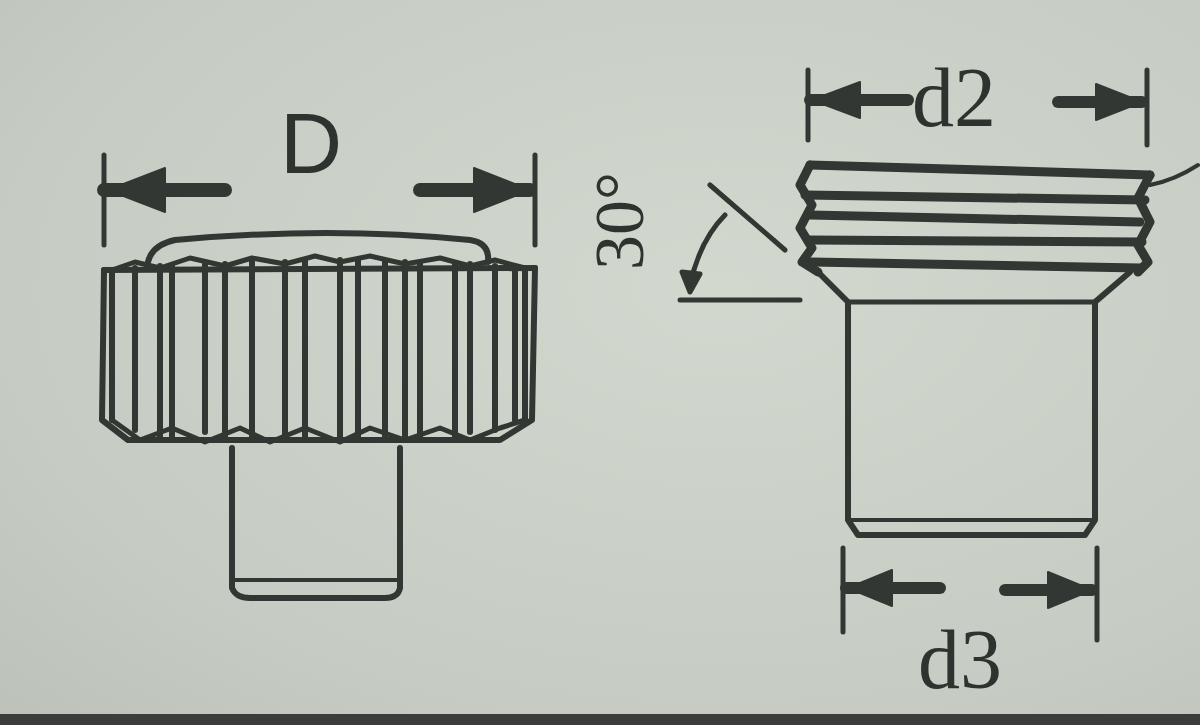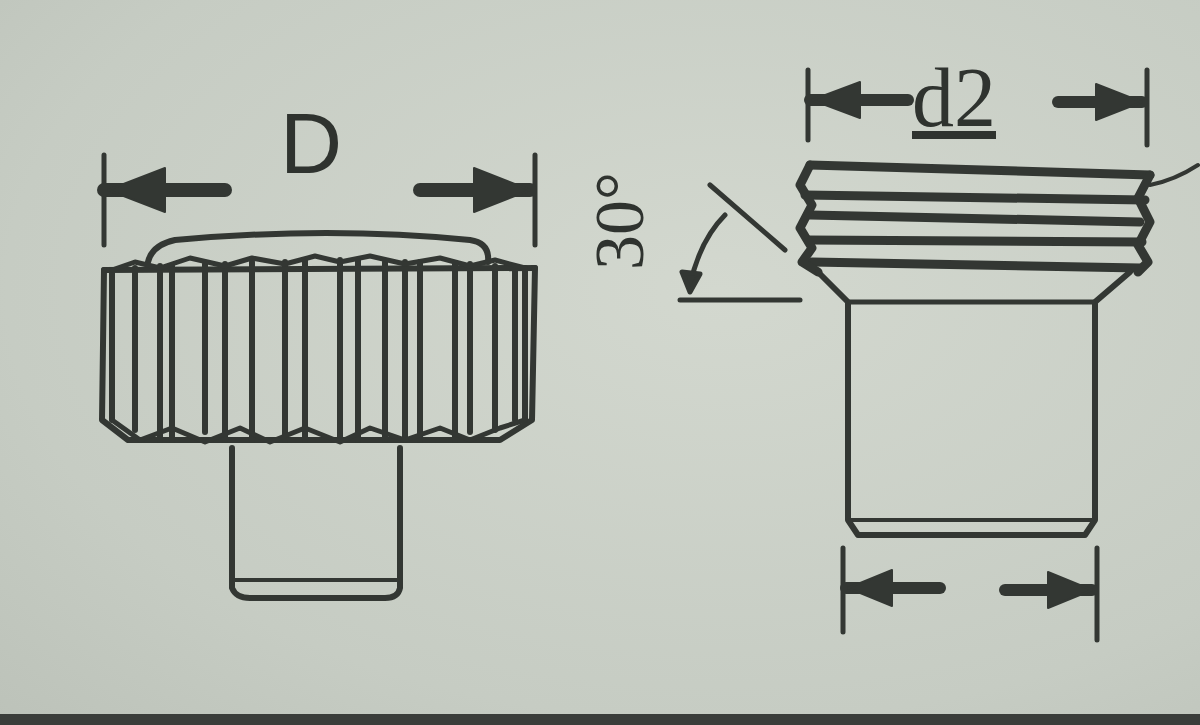--- a/index.html
+++ b/index.html
@@ -3,21 +3,21 @@
 <meta charset="utf-8">
 <style>
   html,body{margin:0;padding:0;}
   body{width:1200px;height:725px;overflow:hidden;background:#c9cfc6;position:relative;
        font-family:"Liberation Sans",sans-serif;}
   #canvas{position:absolute;left:0;top:0;width:1200px;height:725px;
           background:radial-gradient(ellipse at 60% 40%,#d3d8cf 0%,#c6ccc3 70%,#bcc2b9 100%);}
   svg{position:absolute;left:0;top:0;}
   .lbl{position:absolute;color:#2f332f;line-height:1;}
   .lbl-D{left:280px;top:100px;font-size:86px;font-family:"Liberation Sans",sans-serif;}
-  .lbl-d2{left:912px;top:56px;font-size:84px;font-family:"Liberation Serif",serif;text-decoration:underline;}
+  .lbl-d2{left:912px;top:56px;font-size:84px;font-family:"Liberation Serif",serif;}
   .lbl-d3{left:918px;top:618px;font-size:84px;font-family:"Liberation Serif",serif;}
   .lbl-angle{left:560px;top:200px;font-size:70px;font-family:"Liberation Serif",serif;
              transform:rotate(-90deg);transform-origin:left top;}
   .bottom-bar{position:absolute;left:0;top:714px;width:1200px;height:11px;background:#3a3d3a;}
 </style>
 </head>
 <body>
 
 <div id="canvas">
 <svg width="1200" height="725" viewBox="0 0 1200 725">
@@ -105,15 +105,16 @@
       <line x1="846" y1="588" x2="940" y2="588" stroke-width="12"></line>
       <polygon points="848,588 892,570 892,606" fill="#333733" stroke-width="2"></polygon>
       <line x1="1005" y1="590" x2="1092" y2="590" stroke-width="12"></line>
       <polygon points="1092,590 1048,572 1048,608" fill="#333733" stroke-width="2"></polygon>
     </g>
   </g>
 </svg>
 
 <div class="lbl lbl-D">D</div>
 <div class="lbl lbl-d2">d2</div>
+<div class="lbl lbl-d3">d3</div>
 <div class="lbl lbl-angle" style="top:270px;left:585px;">30°</div>
 <div class="bottom-bar"></div>
 </div>
 
 </body></html>

